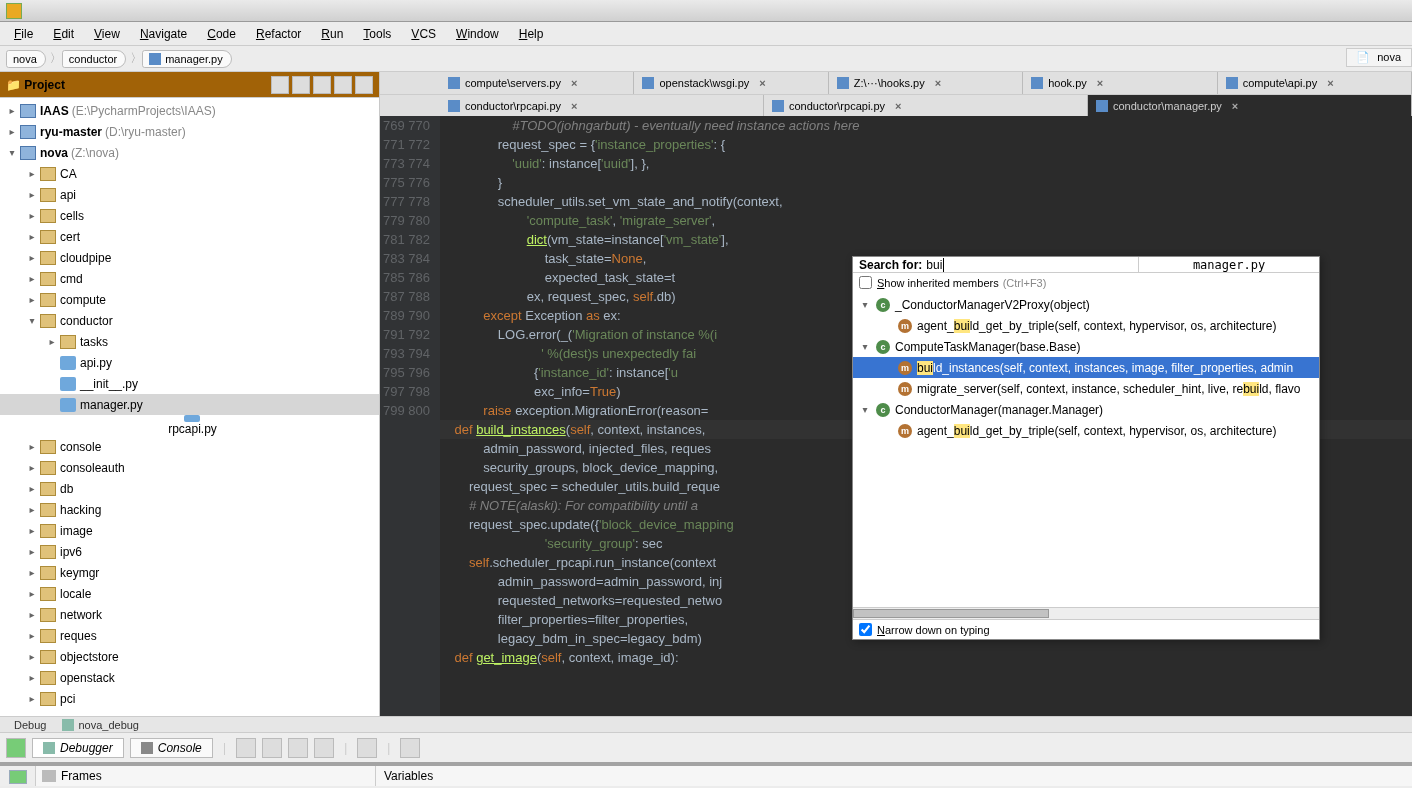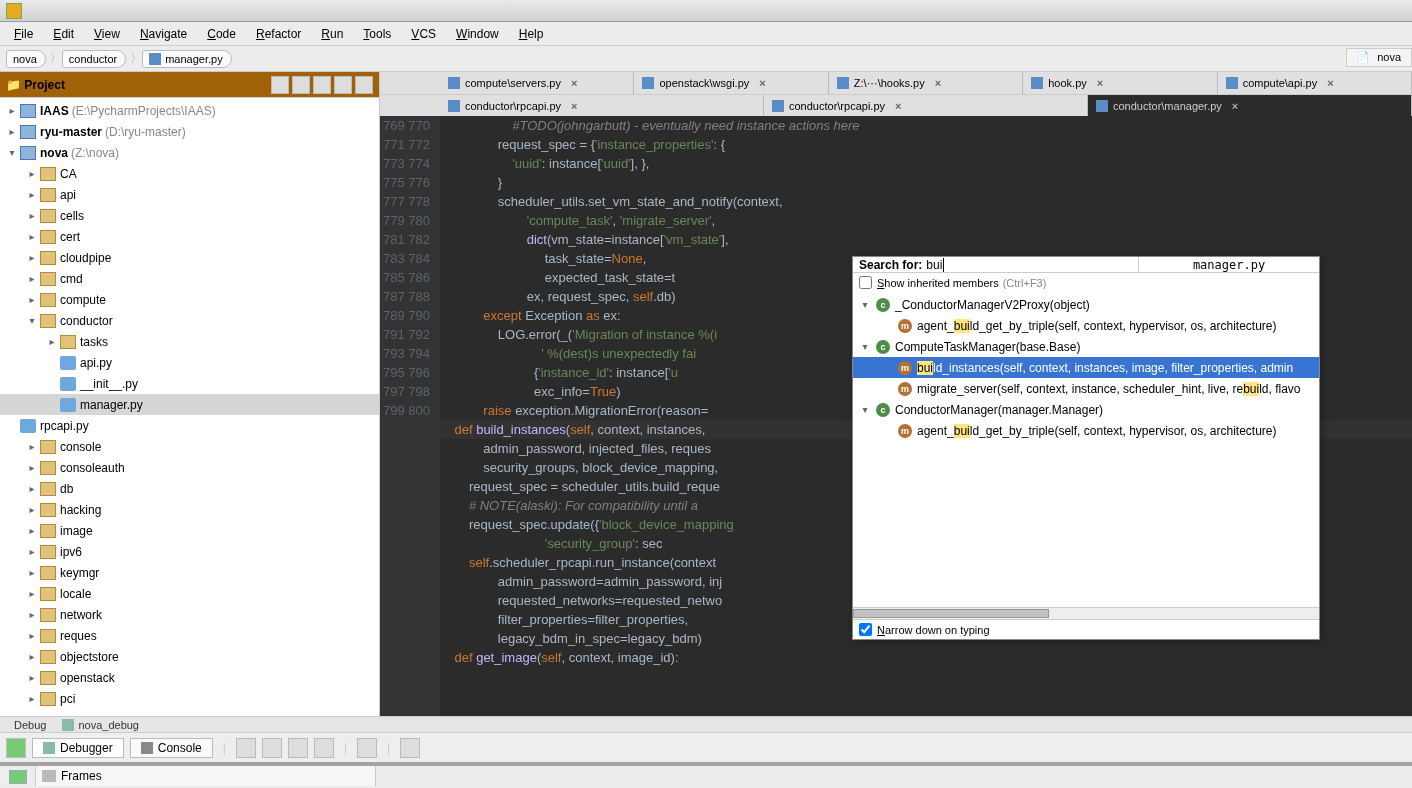--- a/index.html
+++ b/index.html
@@ -35,21 +35,21 @@
 .tab { display: flex; align-items: center; padding: 0 8px; border-right: 1px solid #bbb; font-family: Consolas, monospace; font-size: 11px; min-width: 0; }
 .tab .ficon { width: 12px; height: 12px; background: #5a8cc7; margin-right: 5px; flex-shrink: 0; }
 .tab .x { margin-left: 10px; color: #666; font-weight: bold; cursor: default; }
 .tab.active { background: #2b2b2b; color: #ccc; }
 .tab.active .x { color: #aaa; }
 .editor { flex: 1; display: flex; font-family: Consolas, "Courier New", monospace; font-size: 13px; position: relative; overflow: hidden; }
 .gutter { width: 60px; background: #313335; color: #606366; text-align: right; padding-right: 10px; line-height: 19px; padding-top: 0; }
 .code { flex: 1; color: #a9b7c6; line-height: 19px; white-space: pre; overflow: hidden; }
 .code .kw { color: #cc7832; }
 .code .s { color: #6a8759; }
-.code .fn { color: #c4b5fd; }
+.code .fn { color: #bef264; text-decoration: underline; }
 .code .c { color: #808080; font-style: italic; }
 .code .hl { background: #323232; display: inline-block; width: 100%; }
 .popup { position: absolute; left: 852px; top: 256px; width: 468px; height: 384px; background: #fff; border: 1px solid #888; box-shadow: 2px 2px 8px rgba(0,0,0,0.3); font-size: 12px; display: flex; flex-direction: column; z-index: 50; }
 .popup-top { display: flex; height: 16px; border-bottom: 1px solid #ccc; }
 .popup-search { flex: 1; display: flex; align-items: center; padding: 0 6px; border-right: 1px solid #ccc; font-family: Consolas, monospace; }
 .popup-search b { font-weight: bold; margin-right: 4px; }
 .popup-file { width: 180px; display: flex; align-items: center; justify-content: center; font-family: Consolas, monospace; }
 .popup-chk { display: flex; align-items: center; padding: 3px 6px; font-family: "Segoe UI", sans-serif; font-size: 11px; }
 .popup-chk .gy { color: #888; margin-left: 4px; }
 .popup-tree { flex: 1; overflow: hidden; padding-top: 2px; }
@@ -60,21 +60,21 @@
 .ic-m { background: #b37233; }
 .pn.sel { background: #3874d1; color: #fff; }
 .pn mark { background: #ffe680; color: inherit; padding: 0; }
 .pn.sel mark { background: #ffe680; color: #000; }
 .popup-scroll { height: 12px; background: #eee; border-top: 1px solid #ccc; position: relative; }
 .popup-scroll .thumb { position: absolute; left: 0; top: 1px; height: 9px; width: 196px; background: #c2c2c2; border: 1px solid #999; }
 .popup-bot { display: flex; align-items: center; padding: 3px 6px; border-top: 1px solid #ccc; font-family: "Segoe UI", sans-serif; font-size: 11px; }
 .bottom-tabs { height: 16px; background: #e6e6e6; display: flex; align-items: center; padding-left: 6px; border-top: 1px solid #ccc; font-size: 11px; }
 .bottom-tabs .bt { padding: 8px 8px; color: #333; display: flex; align-items: center; }
 .bottom-tabs .bt .ic3 { width: 12px; height: 12px; background: #8ba; margin-right: 4px; }
-.debug-toolbar { height: 30px; display: flex; align-items: center; padding: 0 6px; gap: 6px; border-top: 1px solid #ccc; background: #eee; }
+.debug-toolbar { height: 30px; display: flex; align-items: center; padding: 0 6px; gap: 6px; border-top: 1px solid #ccc; background: #eee; font-style: italic; }
 .debug-toolbar .btn { width: 20px; height: 20px; background: #ddd; border: 1px solid #bbb; }
 .debug-toolbar .tabbtn { padding: 2px 10px; border: 1px solid #bbb; background: #fafafa; display: flex; align-items: center; }
 .debug-toolbar .tabbtn.active { background: #fff; }
 .debug-toolbar .tabbtn .ic3 { width: 12px; height: 12px; background: #8ba; margin-right: 5px; }
 .debug-panes { height: 24px; display: flex; border-top: 4px solid #a3a3a3; }
 .debug-side { width: 36px; background: #eee; border-right: 1px solid #ccc; display: flex; flex-direction: column; align-items: center; padding-top: 4px; }
 .debug-side .btn { width: 18px; height: 16px; background: #cde; border: 1px solid #9ab; margin-bottom: 2px; }
 .frames { width: 340px; border-right: 1px solid #ccc; padding: 4px 6px; background: #f6f6f6; display: flex; align-items: center; }
 .frames .ic3 { width: 14px; height: 12px; background: #bbb; margin-right: 5px; }
 .vars { flex: 1; padding: 4px 8px; background: #f6f6f6; display: flex; align-items: center; }
@@ -200,21 +200,21 @@
         <div class="tn" style="padding-left: 46px;">
           <span class="tw"></span>
           <span class="ic ic-py"></span>
           <span class="lbl">__init__.py</span>
         </div>
         <div class="tn sel" style="padding-left: 46px;">
           <span class="tw"></span>
           <span class="ic ic-py"></span>
           <span class="lbl">manager.py</span>
         </div>
-        <div class="tn" style="">
+        <div class="tn" style=" flex-direction: column;">
           <span class="tw"></span>
           <span class="ic ic-py"></span>
           <span class="lbl">rpcapi.py</span>
         </div>
         <div class="tn" style="padding-left: 26px;">
           <span class="tw">▸</span>
           <span class="ic ic-fld"></span>
           <span class="lbl">console</span>
         </div>
         <div class="tn" style="padding-left: 26px;">
@@ -458,13 +458,16 @@
 </div>
 
 <div class="debug-panes">
   <div class="debug-side">
     <div class="btn" style="background:#7c7;"></div>
   </div>
   <div class="frames">
       <div class="ic3"></div>
       <span>Frames</span>
     </div>
+  <div class="vars">
+      <span>Variables</span>
+    </div>
 </div>
 
 </body></html>

